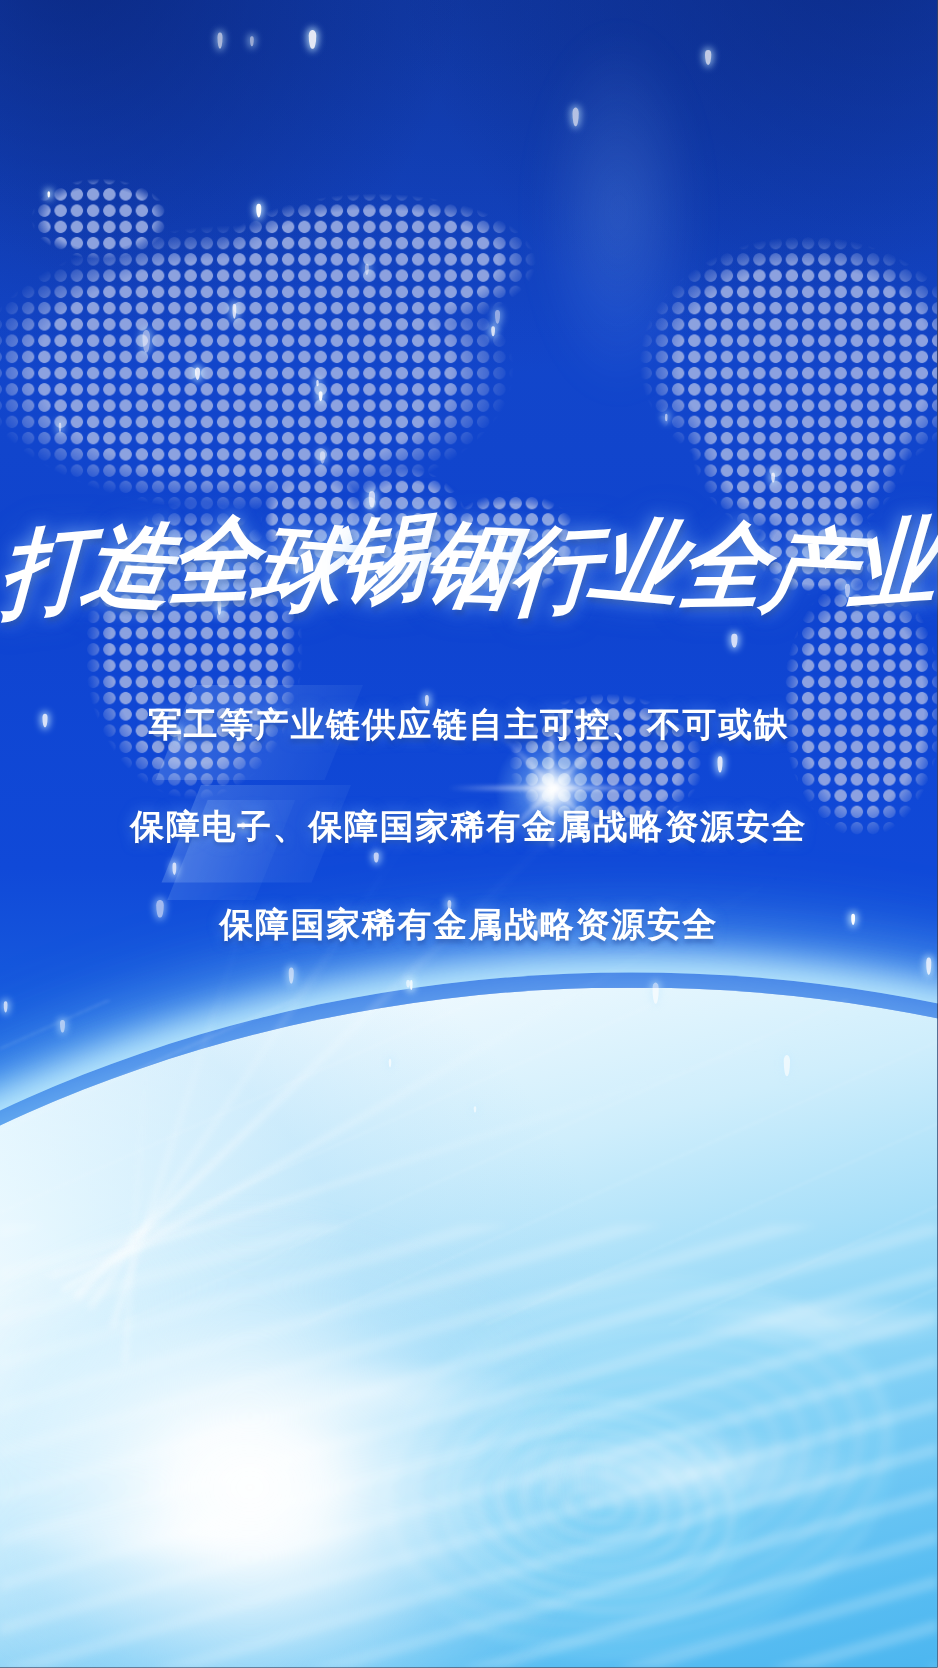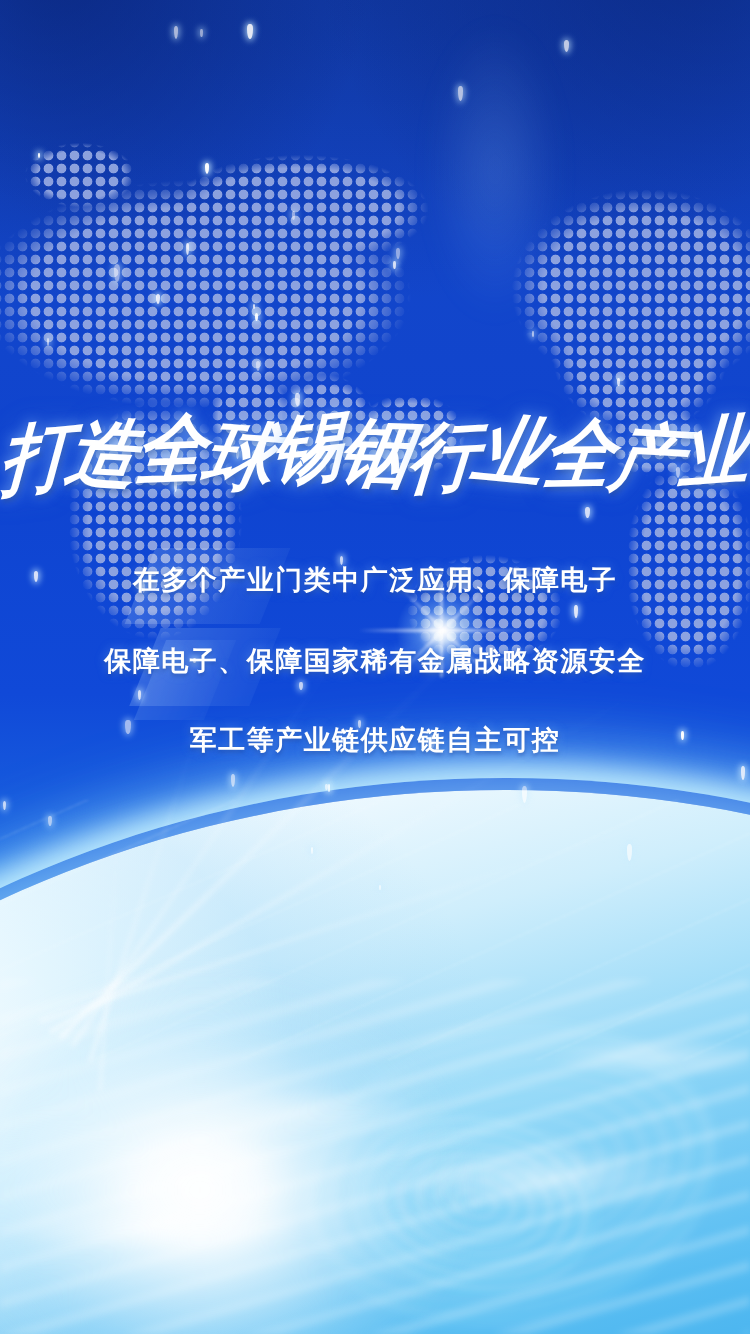--- a/index.html
+++ b/index.html
@@ -366,18 +366,18 @@
 
   <div class="burst"></div>
   <div class="burst-spike bs-h"></div>
   <div class="burst-spike bs-v"></div>
   <div class="burst-spike bs-d1"></div>
   <div class="burst-spike bs-d2"></div>
 
   <div class="content">
     <div class="headline" id="headline"><span class="ch" style="transform: translateY(6px) rotate(-5deg) skewX(-8deg);">打</span><span class="ch" style="transform: translateY(2px) rotate(3deg) skewX(-8deg);">造</span><span class="ch" style="transform: translateY(-2px) rotate(-2deg) skewX(-8deg);">全</span><span class="ch" style="transform: translateY(4px) rotate(4deg) skewX(-8deg);">球</span><span class="ch" style="transform: translateY(-3px) rotate(-6deg) skewX(-8deg);">锡</span><span class="ch" style="transform: translateY(1px) rotate(2deg) skewX(-8deg);">铟</span><span class="ch" style="transform: translateY(5px) rotate(-3deg) skewX(-8deg);">行</span><span class="ch" style="transform: translateY(-1px) rotate(5deg) skewX(-8deg);">业</span><span class="ch" style="transform: translateY(2px) rotate(-1deg) skewX(-8deg);">全</span><span class="ch" style="transform: translateY(6px) rotate(3deg) skewX(-8deg);">产</span><span class="ch" style="transform: translateY(0px) rotate(-4deg) skewX(-8deg);">业</span><span class="ch" style="transform: translateY(-2px) rotate(2deg) skewX(-8deg);">链</span></div>
 
-    <div class="sub sub-1">在多个产业门类中广泛应用、保障电子</div>
+    <div class="sub sub-1">军工等产业链供应链自主可控、不可或缺</div>
     <div class="sub sub-2">保障电子、保障国家稀有金属战略资源安全</div>
-    <div class="sub sub-3">军工等产业链供应链自主可控</div>
+    <div class="sub sub-3">保障国家稀有金属战略资源安全</div>
   </div>
 
 </div>
 
 </body></html>

